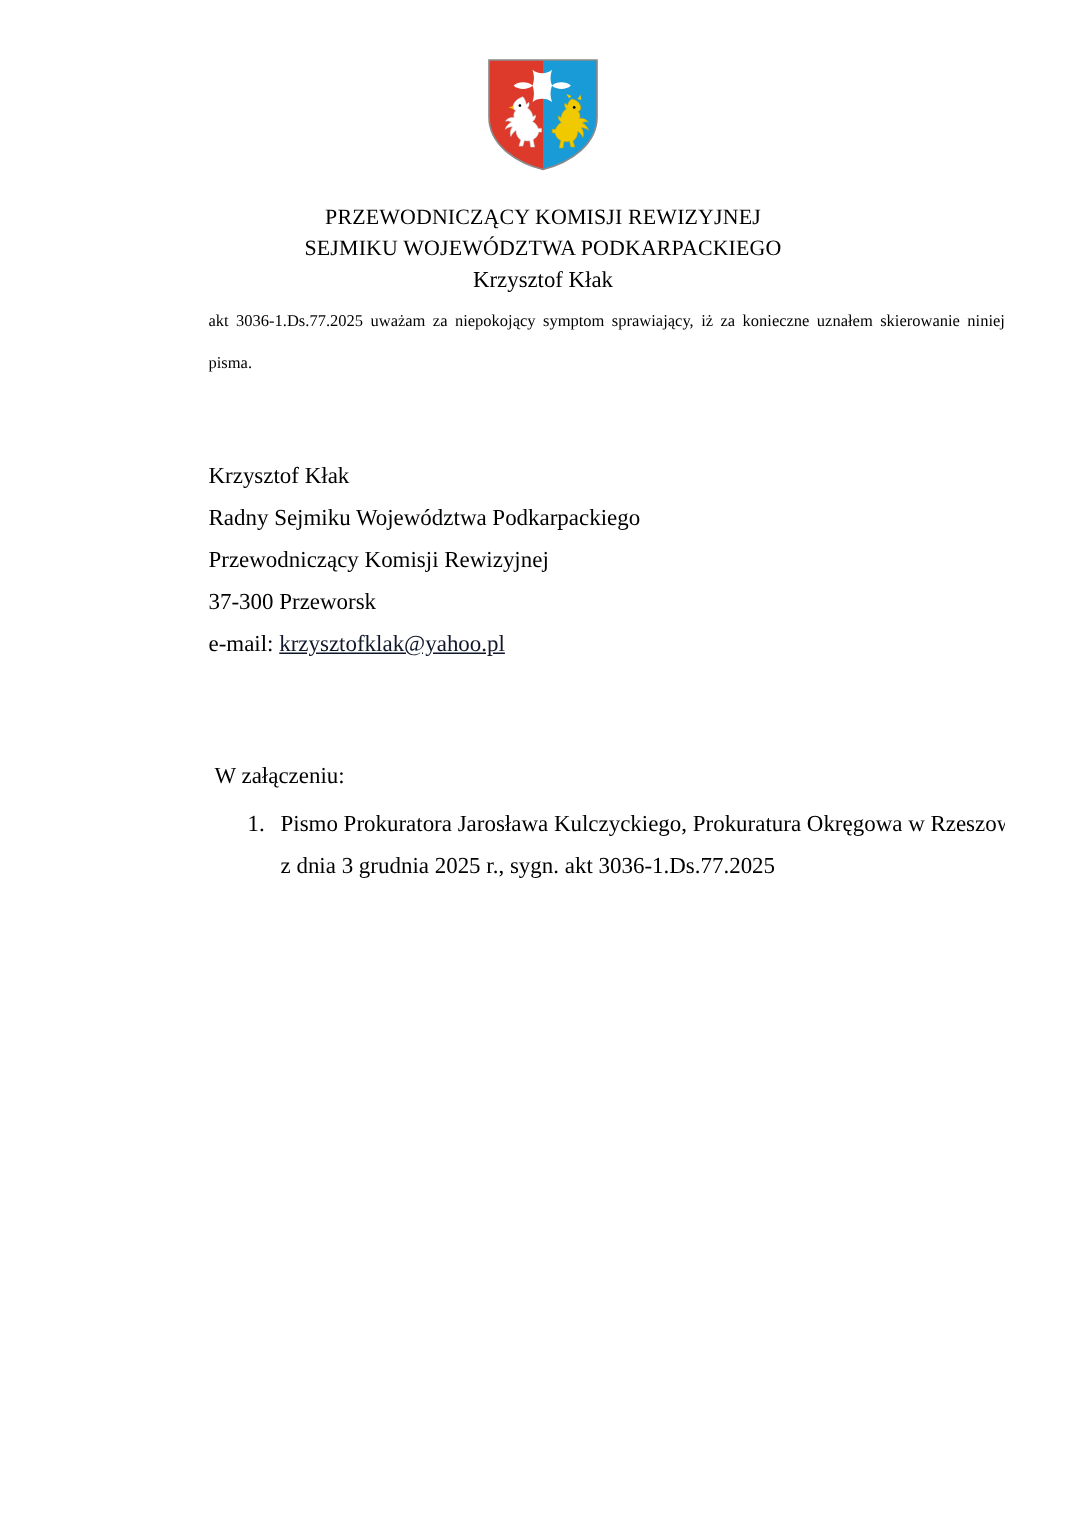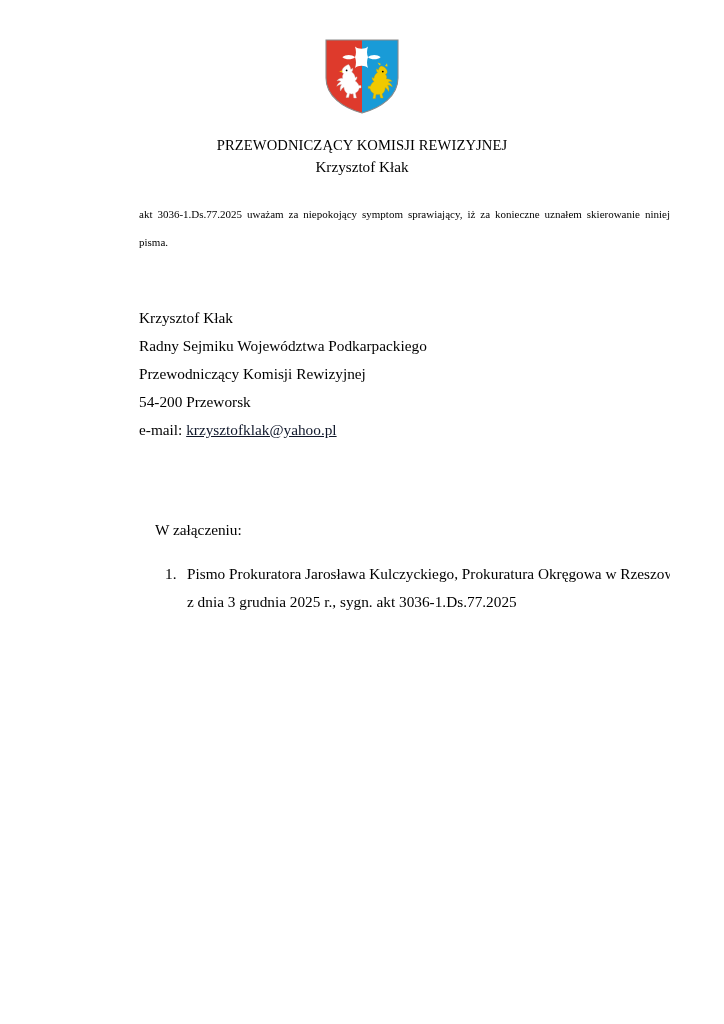--- a/index.html
+++ b/index.html
@@ -85,21 +85,21 @@
   }
   .email-link {
     color: #0f172a;
     text-decoration: underline;
     cursor: pointer;
   }
 
   .attach-head {
     font-size: 15.3px;
     line-height: 28px;
-    margin: 16px;
+    margin: 4px;
   }
   .attach-list {
     margin: 0;
     padding: 0;
     list-style: none;
   }
   .attach-item {
     position: relative;
     font-size: 15.3px;
     line-height: 28px;
@@ -198,36 +198,37 @@
           <path d="M60.4,29.6 L58.6,26.6 L62.0,28.0 Z" fill="#f0c900" stroke="none"></path>
         </g>
       </g>
 
       <path d="M7,4 L79,4 L79,42 C79,60 62,72 43,77 C24,72 7,60 7,42 Z" fill="none" stroke="#8a8a8a" stroke-width="1.1"></path>
     </svg>
   </div>
 
   <div class="header-block">
     <div class="header-line caps">PRZEWODNICZĄCY KOMISJI REWIZYJNEJ</div>
+    <div class="header-line caps">SEJMIKU WOJEWÓDZTWA PODKARPACKIEGO</div>
     <div class="header-name">Krzysztof Kłak</div>
   </div>
 
   <div class="body-col">
 
     <p class="para">akt 3036-1.Ds.77.2025 uważam za niepokojący symptom sprawiający, iż za konieczne uznałem skierowanie niniejszego pisma.</p>
 
     <div class="spacer-28"></div>
 
 
     <div class="spacer-20"></div>
 
     <div class="sig-line">Krzysztof Kłak</div>
     <div class="sig-line">Radny Sejmiku Województwa Podkarpackiego</div>
     <div class="sig-line">Przewodniczący Komisji Rewizyjnej</div>
-    <div class="sig-line">54-200 Przeworsk</div>
+    <div class="sig-line">37-300 Przeworsk</div>
     <div class="sig-line">
       <span>e-mail:</span>
       <span class="email-link">krzysztofklak@yahoo.pl</span>
     </div>
 
     <div class="spacer-56"></div>
 
     <p class="attach-head">W załączeniu:</p>
 
     <ol class="attach-list">

